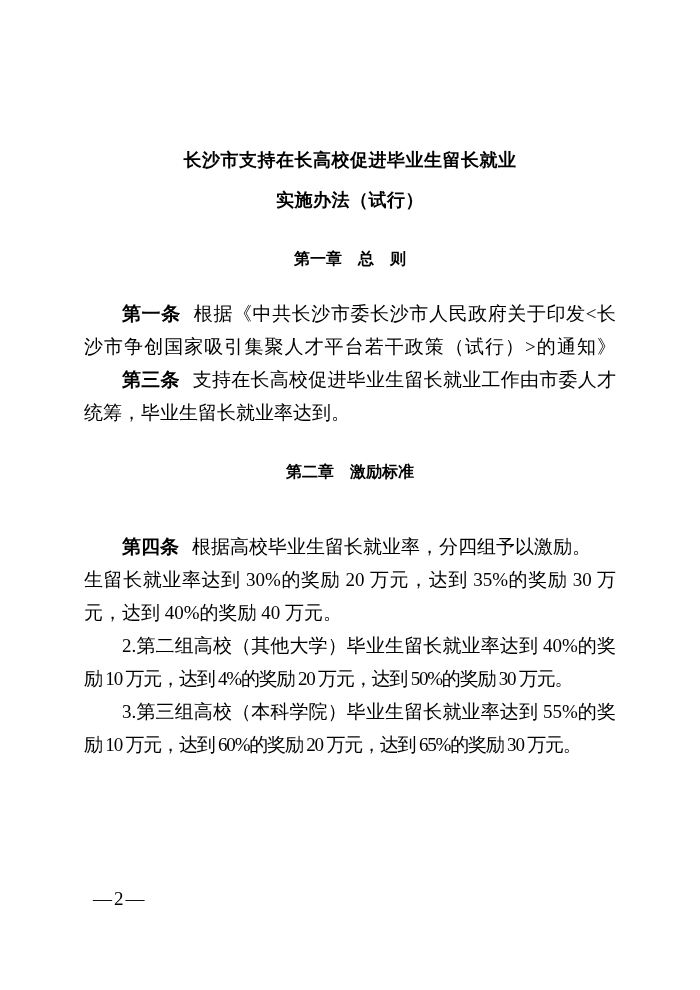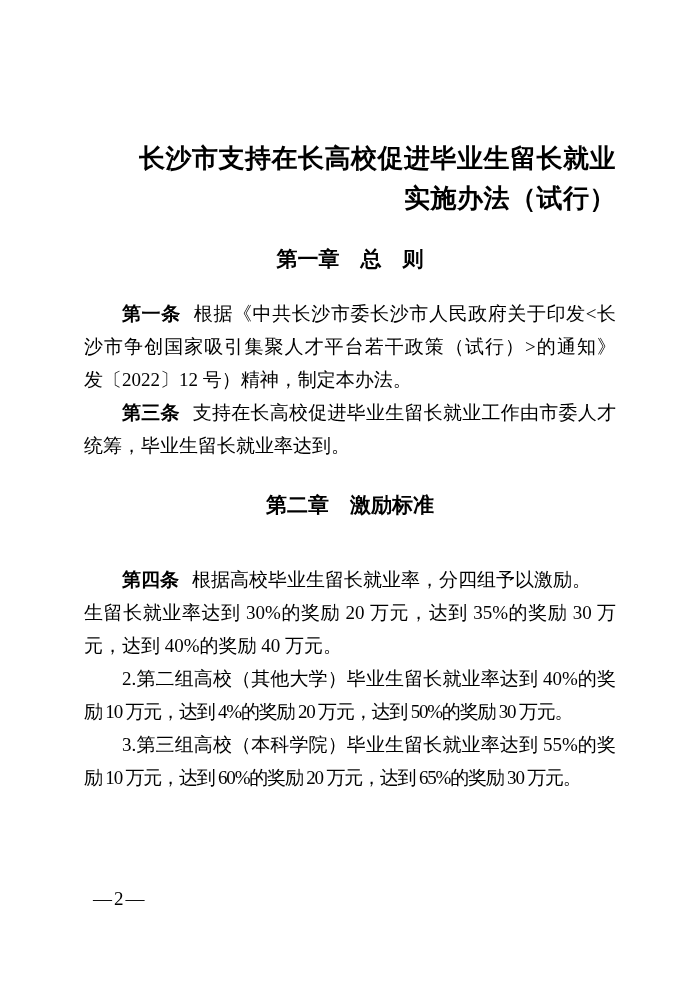--- a/index.html
+++ b/index.html
@@ -14,30 +14,30 @@
     position: relative;
     width: 700px; height: 990px;
     background: #ffffff;
   }
   .content {
     position: absolute;
     left: 84px; right: 84px; top: 0;
   }
   .doc-title {
     margin: 140px 0 0 0;
-    font-size: 26px;
+    font-size: 18px;
     line-height: 40px;
     font-weight: bold;
-    text-align: right;
+    text-align: center;
     letter-spacing: 0.5px;
-    font-family: Liberation Mono, monospace;
+    font-family: Liberation Sans, sans-serif;
   }
   .doc-title .title-line { display: block; }
   .chapter-heading {
-    font-size: 21px;
+    font-size: 16px;
     line-height: 33px;
     font-weight: bold;
     text-align: center;
     font-family: "Liberation Sans", sans-serif;
     margin: 22px 0 22px 0;
   }
   .chapter-heading.second {
     margin: 26px 0 42px 0;
   }
   .para { margin: 0; }
@@ -75,21 +75,20 @@
     <h1 class="doc-title">
       <span class="title-line">长沙市支持在长高校促进毕业生留长就业</span>
       <span class="title-line">实施办法（试行）</span>
     </h1>
 
     <h2 class="chapter-heading">第一章　总　则</h2>
 
     <div class="para">
       <div class="line first"><span class="lead">第一条</span><span>根据《中共长沙市委长沙市人民政府关于印发&lt;长</span></div>
       <div class="line">沙市争创国家吸引集聚人才平台若干政策（试行）&gt;的通知》（长</div>
-      <div class="line last">发〔2022〕12 号）精神，制定本办法。</div>
     </div>
 
 
     <div class="para">
       <div class="line first"><span class="lead">第三条</span><span>支持在长高校促进毕业生留长就业工作由市委人才办</span></div>
       <div class="line last">统筹，毕业生留长就业率达到。</div>
     </div>
 
     <h2 class="chapter-heading second">第二章　激励标准</h2>
 

